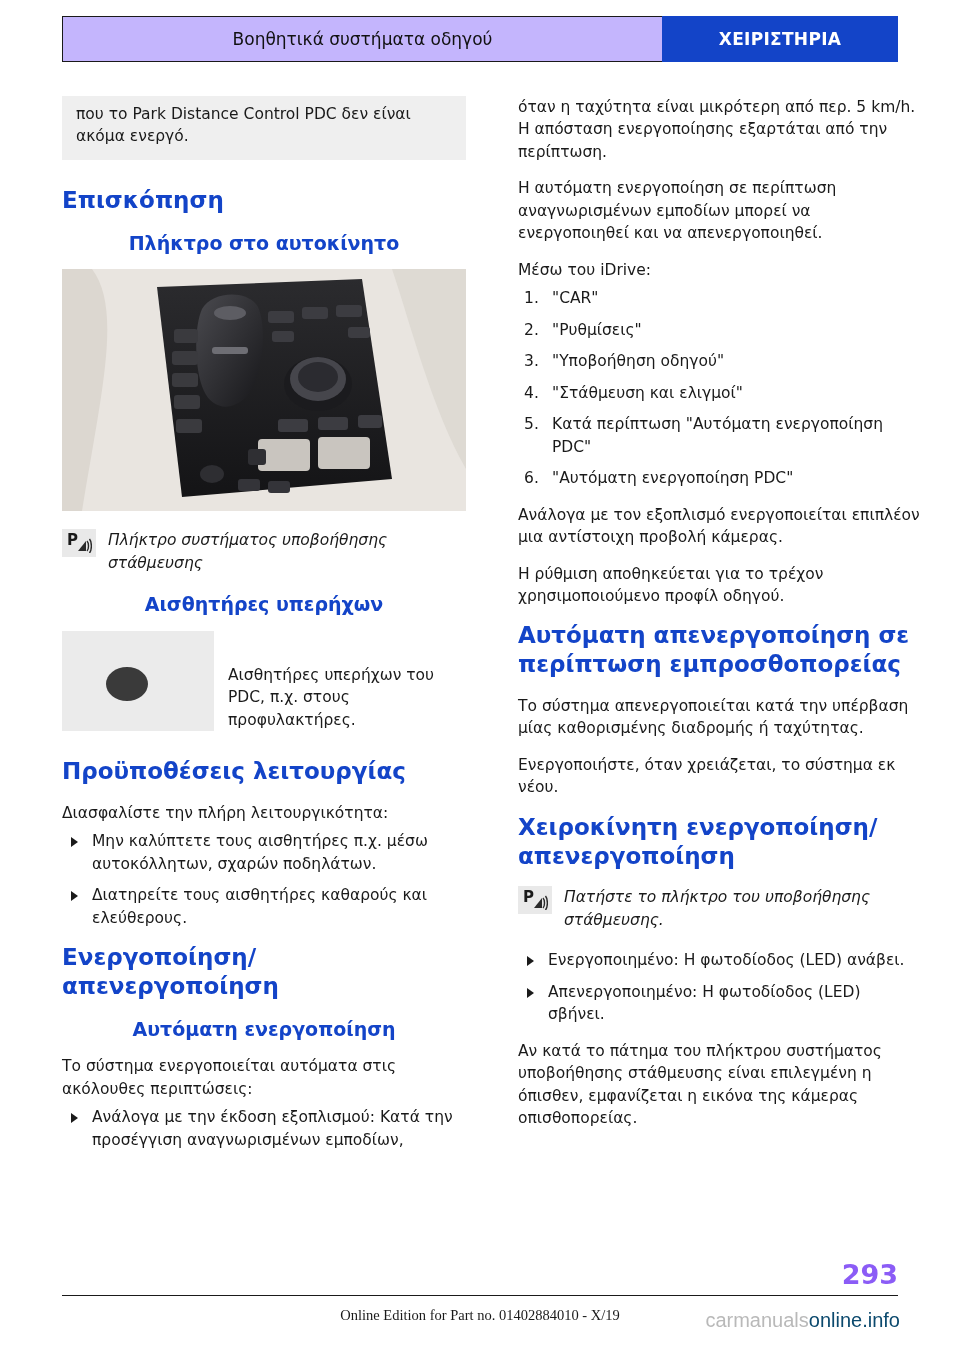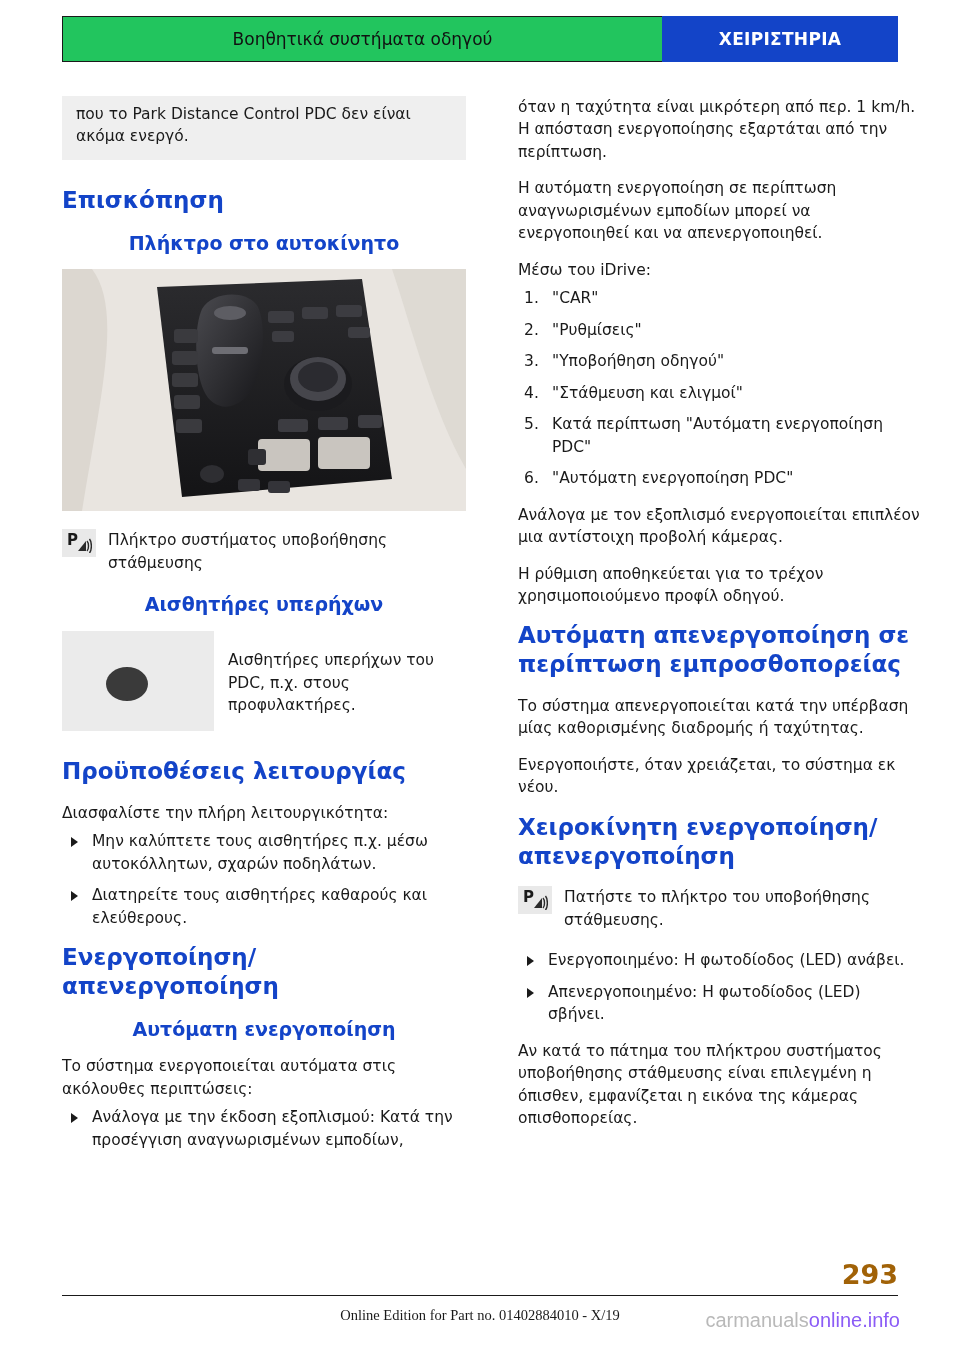--- a/index.html
+++ b/index.html
@@ -34,21 +34,21 @@
   }
   .header-left {
     flex: 1 1 auto;
     border: 1px solid #1a1a1a;
     border-right: none;
     display: flex;
     align-items: center;
     justify-content: center;
     font-size: 17px;
     color: #111;
-    background: #22c55e;
+    background: #c4b5fd;
   }
   .header-right {
     width: 236px;
     background: #1344c8;
     color: #ffffff;
     display: flex;
     align-items: center;
     justify-content: center;
     font-size: 17px;
     font-weight: bold;
@@ -164,20 +164,21 @@
   .icon-park .wave {
     position: absolute;
     right: 4px;
     bottom: 4px;
     width: 16px;
     height: 16px;
   }
   .iconrow .cap {
     flex: 1 1 auto;
     line-height: 1.45;
+    font-style: italic;
   }
 
   
   .figure-main {
     width: 404px;
     height: 242px;
     margin-bottom: 18px;
     position: relative;
     overflow: hidden;
     background: #e6e3df;
@@ -194,21 +195,21 @@
     position: absolute;
     left: 44px;
     top: 36px;
     width: 42px;
     height: 34px;
     border-radius: 50%;
     background: #3a3a3a;
   }
   .sensor-row {
     display: flex;
-    align-items: center;
+    align-items: flex-end;
     margin-bottom: 26px;
   }
   .sensor-row .cap {
     flex: 1 1 auto;
     padding-top: 4px;
   }
 
   
   .footer-rule {
     position: absolute;
@@ -216,42 +217,42 @@
     right: 62px;
     bottom: 66px;
     border-top: 1px solid #1a1a1a;
   }
   .page-number {
     position: absolute;
     right: 62px;
     bottom: 72px;
     font-size: 27px;
     font-weight: bold;
-    color: #a16207;
+    color: #8b5cf6;
     margin-left: 33px;
   }
   .footer-text {
     position: absolute;
     left: 0;
     right: 0;
     bottom: 38px;
     text-align: center;
     font-size: 14.5px;
     color: #1a1a1a;
     font-family: "Liberation Serif", serif;
   }
   .watermark {
     position: absolute;
     right: 60px;
     bottom: 30px;
     font-size: 20px;
     color: #b9b9b9;
     font-family: "Liberation Sans", sans-serif;
   }
-  .watermark .b { color: #8b5cf6; }
+  .watermark .b { color: #0c4a6e; }
 </style>
 </head>
 <body>
 
 <div class="page">
 
   <div class="header">
     <div class="header-left">Βοηθητικά συστήματα οδηγού</div>
     <div class="header-right">ΧΕΙΡΙΣΤΗΡΙΑ</div>
   </div>
@@ -355,21 +356,21 @@
     <h3 class="sub">Αυτόματη ενεργοποίηση</h3>
     <p class="txt tight">Το σύστημα ενεργοποιείται αυτόματα στις ακόλουθες περιπτώσεις:</p>
     <ul class="bul">
       <li>Ανάλογα με την έκδοση εξοπλισμού: Κατά την προσέγγιση αναγνωρισμένων εμποδίων,</li>
     </ul>
 
   </div>
 
   <div class="col col-right">
 
-    <p class="txt">όταν η ταχύτητα είναι μικρότερη από περ. 1 km/h. Η απόσταση ενεργοποίησης εξαρτάται από την περίπτωση.</p>
+    <p class="txt">όταν η ταχύτητα είναι μικρότερη από περ. 5 km/h. Η απόσταση ενεργοποίησης εξαρτάται από την περίπτωση.</p>
     <p class="txt">Η αυτόματη ενεργοποίηση σε περίπτωση αναγνωρισμένων εμποδίων μπορεί να ενεργοποιηθεί και να απενεργοποιηθεί.</p>
     <p class="txt tight">Μέσω του iDrive:</p>
 
     <ol class="num">
       <li>"CAR"</li>
       <li>"Ρυθμίσεις"</li>
       <li>"Υποβοήθηση οδηγού"</li>
       <li>"Στάθμευση και ελιγμοί"</li>
       <li>Κατά περίπτωση "Αυτόματη ενεργοποίηση PDC"</li>
       <li>"Αυτόματη ενεργοποίηση PDC"</li>

